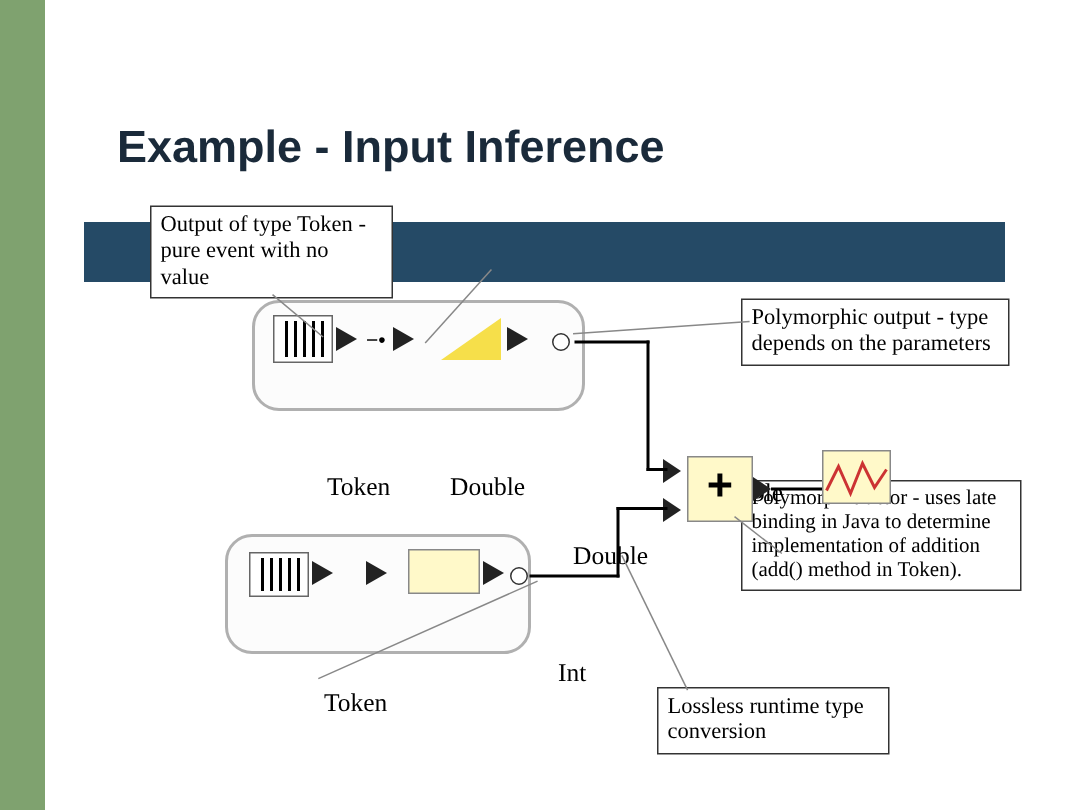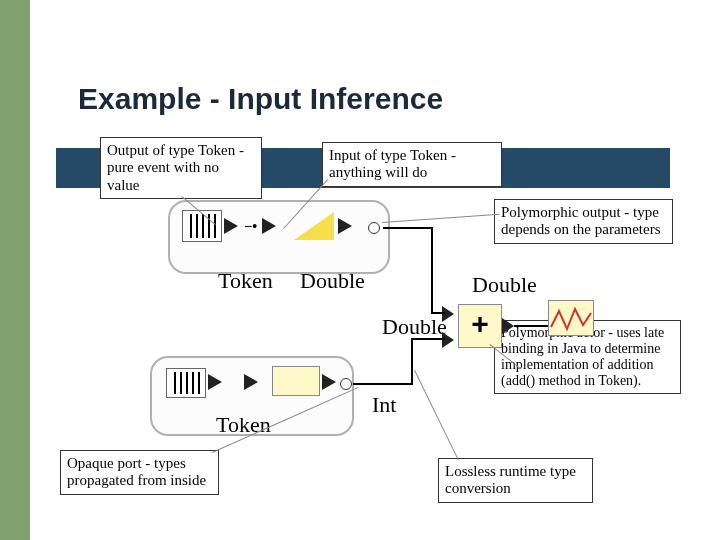--- a/index.html
+++ b/index.html
@@ -5,43 +5,41 @@
   body { margin:0; padding:0; font-family: Arial, sans-serif; background:#fff; }
   .slide { position:relative; width:720px; height:540px; background:#fff; }
   .stripe { position:absolute; left:0; top:0; width:30px; height:540px; background:#7fa26f; }
   .title { position:absolute; left:78px; top:82px; font-size:30px; font-weight:bold; color:#1a2a3a; }
   .annot { position:absolute; background:#fff; border:1px solid #333; padding:4px 6px; font-family:"Comic Sans MS",cursive; font-size:15px; line-height:1.15; }
   .bluebar { position:absolute; background:#254a66; }
   .group { position:absolute; border:2px solid #b0b0b0; border-radius:18px; background:rgba(240,240,240,0.2); }
   .clock { position:absolute; border:1px solid #666; background:#fff; }
   .clock .mark { position:absolute; bottom:3px; top:3px; width:2px; background:#000; }
   .ramp { position:absolute; width:0; height:0; border-style:solid; }
-  .lbl { position:absolute; font-family:"Comic Sans MS",cursive; font-size:22px; }
+  .lbl { position:absolute; font-family:"Comic Sans MS",cursive; font-size:17px;margin-top:47px; }
   .connector { position:absolute; background:#000; }
   .leader { position:absolute; background:#888; transform-origin:0 0; height:1px; }
   .plusbox { position:absolute; width:42px; height:42px; background:#fff9c9; border:1px solid #888; font-size:30px; text-align:center; line-height:38px; font-weight:bold; }
   .tri-out { position:absolute; width:0; height:0; border-style:solid; }
   .minibox { position:absolute; background:#fff9c9; border:1px solid #888; }
 </style>
 </head>
 <body>
 
 <div class="slide">
   <div class="stripe"></div>
 
   <div class="title">Example - Input Inference</div>
 
   <div class="bluebar" style="left:56px; top:148px; width:295px; height:40px;"></div>
   <div class="bluebar" style="left:300px; top:148px; width:370px; height:40px;"></div>
 
   <div class="annot" style="left:60px; top:137px; width:148px;margin-left:40px;">Output of type Token - pure event with no value</div>
-  <div class="annot" style="left:322px; top:142px; width:166px;">Input of type Token - anything will do</div>
   <div class="annot" style="left:494px; top:199px; width:165px;">Polymorphic output - type depends on the parameters</div>
   <div class="annot" style="left:494px; top:320px; width:173px; font-size:14px;">Polymorphic actor - uses late binding in Java to determine implementation of addition (add() method in Token).</div>
-  <div class="annot" style="left:60px; top:450px; width:145px;">Opaque port - types propagated from inside</div>
   <div class="annot" style="left:428px; top:458px; width:141px;margin-left:10px;">Lossless runtime type conversion</div>
 
   <div class="group" style="left:168px; top:200px; width:218px; height:70px;"></div>
 
   <div class="clock" style="left:182px; top:210px; width:38px; height:30px;">
     <div class="mark" style="left:7px;"></div>
       <div class="mark" style="left:13px;"></div>
     <div class="mark" style="left:19px;"></div>
       <div class="mark" style="left:25px;"></div>
     <div class="mark" style="left:31px;"></div>

